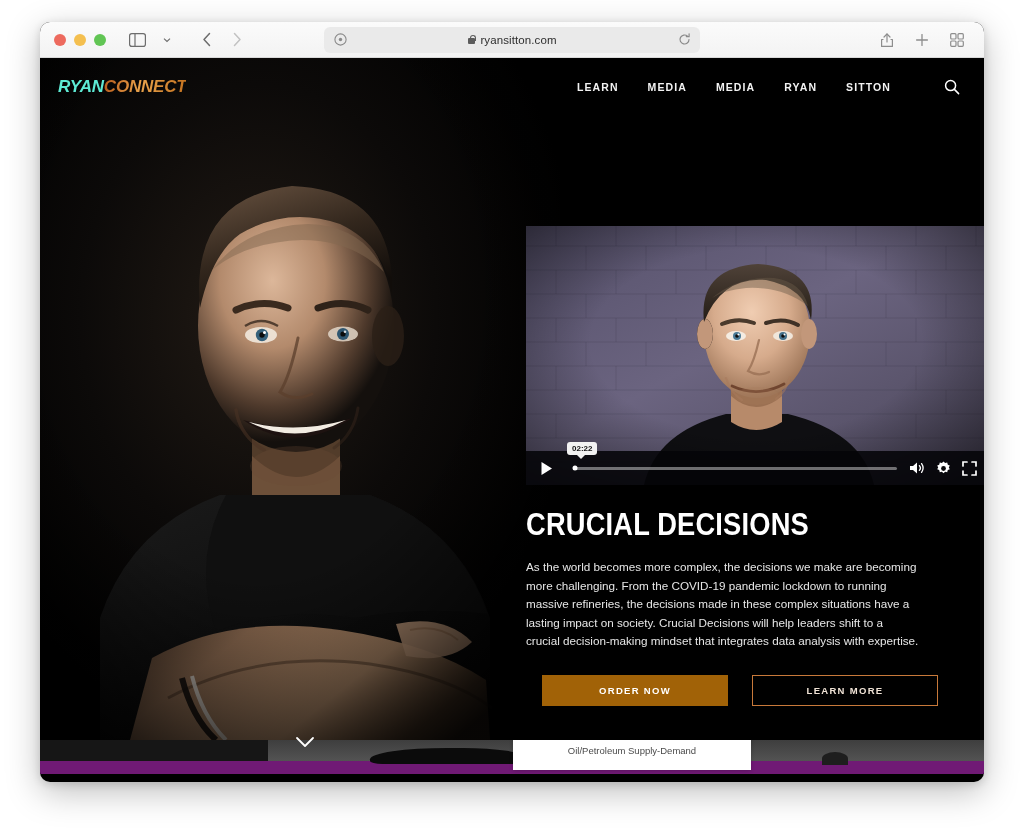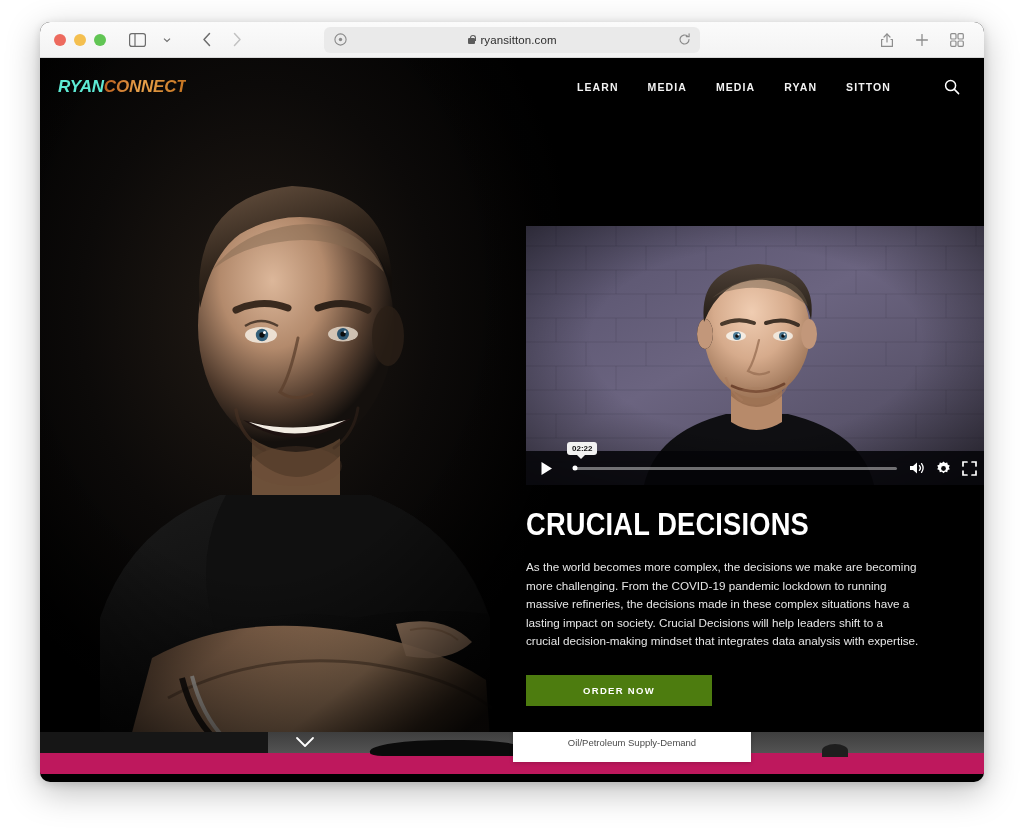--- a/index.html
+++ b/index.html
@@ -187,33 +187,33 @@
     color: #e6e6e6;
   }
 
   
   .cta-row { margin-top: 24px; display: flex; gap: 24px; }
   .btn {
     width: 186px; height: 31px;
     display:flex; align-items:center; justify-content:center;
     font-size: 9.5px; font-weight: bold; letter-spacing: 1.3px;
   }
-  .btn-primary { background: #4d7c0f; color: #fff; }
+  .btn-primary { background: #a16207; color: #fff; margin-left: 16px; }
   .btn-secondary { border: 1px solid #c8793a; color: #f0e3d6; background: transparent; }
 
   
   .scroll-chev {
     position: absolute; left: 255px; bottom: 22px;
     color: #ffffff; z-index: 25;
   }
 
   
   .next-section {
-    position:absolute; left:0; right:0; bottom:0; height:42px;
-    background:#be185d; overflow:hidden;
+    position:absolute; left:0; right:0; bottom:0; height:34px;
+    background:#701a75; overflow:hidden;
   }
   .ns-band {
     position:absolute; left:0; top:0; width:100%; height:21px;
     background: linear-gradient(#3e3e3e,#535353);
   }
   .ns-dark-left {
     position:absolute; left:0; top:0; width:228px; height:21px;
     background:#161616;
   }
   .ns-blob {
@@ -581,20 +581,21 @@
           </div>
         </div>
       </div>
 
       <div class="headline">CRUCIAL DECISIONS</div>
 
       <div class="body-copy">As the world becomes more complex, the decisions we make are becoming more challenging. From the COVID-19 pandemic lockdown to running massive refineries, the decisions made in these complex situations have a lasting impact on society. Crucial Decisions will help leaders shift to a crucial decision-making mindset that integrates data analysis with expertise.</div>
 
       <div class="cta-row">
         <div class="btn btn-primary">ORDER NOW</div>
+        <div class="btn btn-secondary">LEARN MORE</div>
       </div>
     </div>
 
     <div class="scroll-chev">
       <svg width="20" height="12" viewBox="0 0 20 12" fill="none" stroke="currentColor" stroke-width="1.8" stroke-linecap="round" stroke-linejoin="round">
         <polyline points="2,2 10,10 18,2"></polyline>
       </svg>
     </div>
 
     <div class="next-section">

